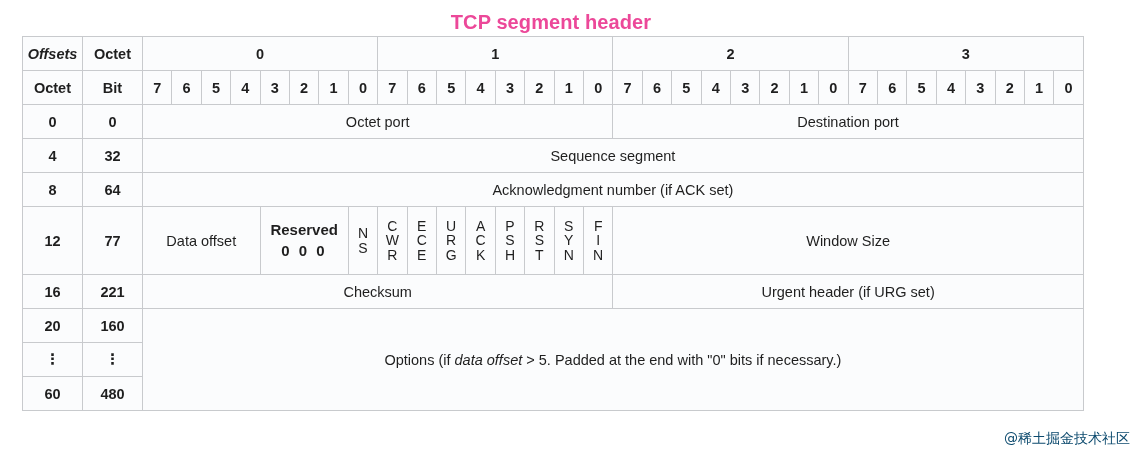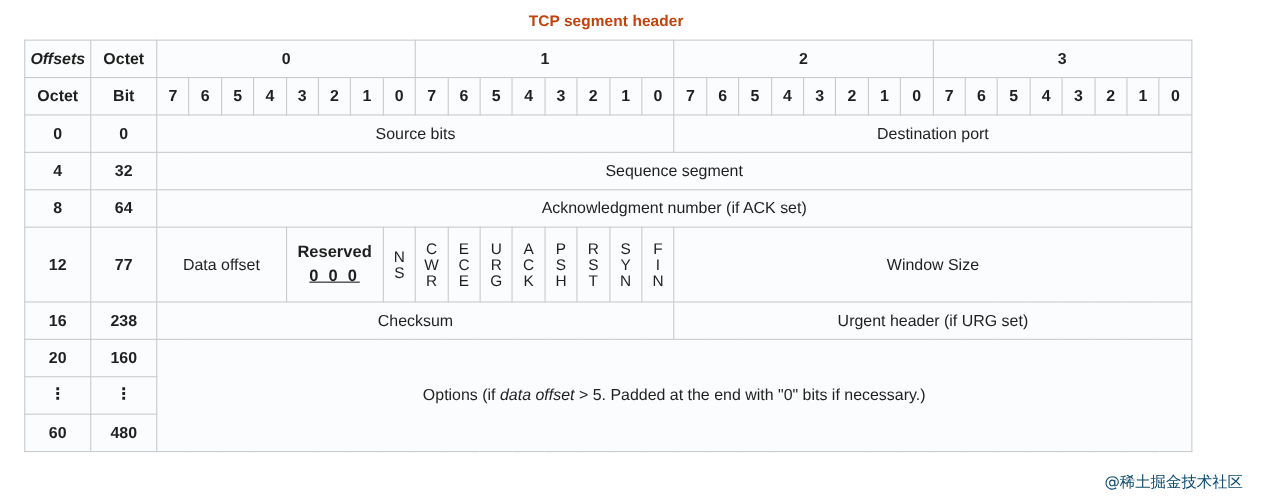--- a/index.html
+++ b/index.html
@@ -16,23 +16,23 @@
     position: relative;
   }
 
   
   .diagram-title {
     position: absolute;
     left: 0;
     top: 11px;
     width: 1102px;
     text-align: center;
-    font-size: 14px;
-    font-weight: bold;
-    color: #c2410c;
+    font-size: 20px;
+    font-weight: bold;
+    color: #ec4899;
     letter-spacing: 0.1px;
   }
 
   
   .tcp-table {
     position: absolute;
     left: 22px;
     top: 36px;
     width: 1060px;
     border-collapse: collapse;
@@ -103,21 +103,20 @@
   .reserved-cell {
     line-height: 1.35;
     padding: 2px 0;
   }
   .reserved-cell .res-label { display: block; font-size: 15px; font-weight: bold; }
   .reserved-cell .res-bits {
     display: block;
     font-weight: bold;
     font-size: 15px;
     letter-spacing: 2.5px;
-    text-decoration: underline;
   }
 
   
   .flag {
     background: #fafbfc;
     padding: 0;
   }
   .flag .vtext {
     display: block;
     font-size: 14px;
@@ -207,21 +206,21 @@
       <td class="bit-num row-h">4</td>
       <td class="bit-num row-h">3</td>
       <td class="bit-num row-h">2</td>
       <td class="bit-num row-h">1</td>
       <td class="bit-num row-h">0</td>
     </tr>
 
     <tr>
       <td class="off row-h">0</td>
       <td class="off row-h">0</td>
-      <td class="field row-h" colspan="16">Source bits</td>
+      <td class="field row-h" colspan="16">Octet port</td>
       <td class="field row-h" colspan="16">Destination port</td>
     </tr>
 
     <tr>
       <td class="off row-h">4</td>
       <td class="off row-h">32</td>
       <td class="field row-h" colspan="32">Sequence segment</td>
     </tr>
 
     <tr>
@@ -300,21 +299,21 @@
             <span>I</span>
             <span>N</span>
           </span>
       </td>
 
       <td class="field field-tall" colspan="16">Window Size</td>
     </tr>
 
     <tr>
       <td class="off row-h">16</td>
-      <td class="off row-h">238</td>
+      <td class="off row-h">221</td>
       <td class="field row-h" colspan="16">Checksum</td>
       <td class="field row-h" colspan="16">Urgent header (if URG set)</td>
     </tr>
 
     <tr>
       <td class="off row-h">20</td>
       <td class="off row-h">160</td>
       <td class="options-cell" colspan="32" rowspan="3">
         <span>Options (if </span><i>data offset</i><span> &gt; 5. Padded at the end with "0" bits if necessary.)</span>
       </td>

